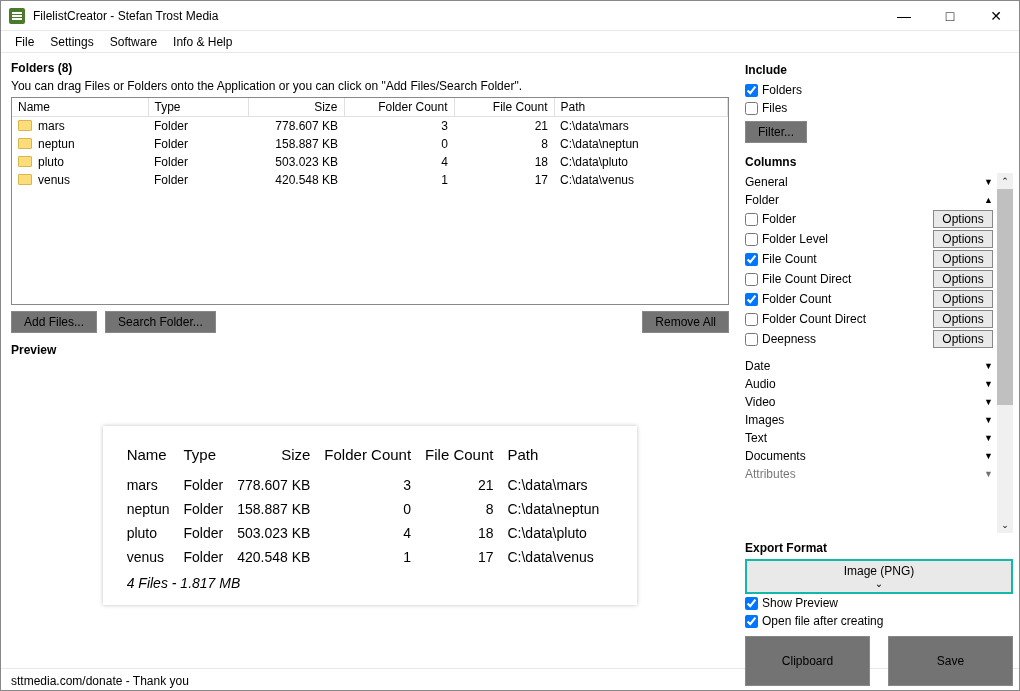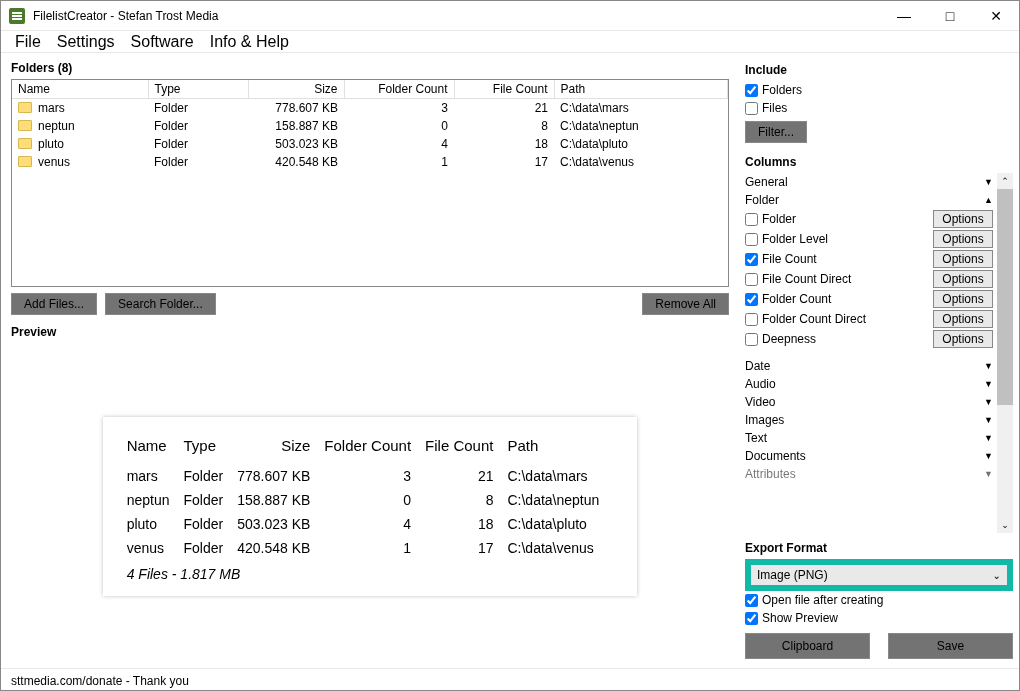--- a/index.html
+++ b/index.html
@@ -8,21 +8,21 @@
 
 .titlebar { display: flex; align-items: center; height: 30px; background: #fff; border-bottom: 1px solid #e8e8e8; }
 .titlebar .app-icon { width: 16px; height: 16px; margin: 0 8px; background: #4a7a2a; border-radius: 2px; display: flex; align-items: center; justify-content: center; }
 .titlebar .app-icon::before { content: ""; width: 10px; height: 2px; background: #fff; box-shadow: 0 -3px 0 #fff, 0 3px 0 #fff; }
 .titlebar .title { flex: 1; font-size: 12px; }
 .titlebar .win-controls { display: flex; }
 .titlebar .win-btn { width: 46px; height: 30px; display: flex; align-items: center; justify-content: center; font-size: 14px; }
 
 
 .menubar { display: flex; height: 22px; align-items: center; padding: 0 6px; border-bottom: 1px solid #e8e8e8; }
-.menubar .menu-item { padding: 2px 8px; font-size: 16px; }
+.menubar .menu-item { padding: 2px 8px; font-size: 12px; }
 
 
 .main { display: flex; height: calc(691px - 30px - 22px - 24px); }
 .left-pane { flex: 1; display: flex; flex-direction: column; padding: 8px 10px 0 10px; }
 .right-pane { width: 280px; display: flex; flex-direction: column; padding: 8px 6px 0 6px; }
 
 
 .folders-header { font-weight: 600; margin-bottom: 4px; }
 .folders-hint { margin-bottom: 4px; }
 .folders-table { border: 1px solid #888; flex: 0 0 208px; overflow: auto; background: #fff; }
@@ -57,24 +57,24 @@
 .col-row .lbl { display: flex; align-items: center; gap: 4px; }
 .opt-btn { border: 1px solid #888; background: #e9e9e9; padding: 1px 3px; font-size: 12px; font-family: inherit; width: 60px; }
 
 .scroll-container { position: relative; flex: 0 0 360px; display: flex; }
 .scroll-inner { flex: 1; padding-right: 4px; }
 .scrollbar { width: 16px; background: #f0f0f0; display: flex; flex-direction: column; align-items: stretch; }
 .scrollbar .thumb { background: #c0c0c0; height: 60%; }
 .scrollbar .arrow { height: 16px; font-size: 9px; line-height: 16px; text-align: center; }
 
 .export-section { margin-top: 6px; }
-.export-select { width: 100%; border: 6px solid #14b8a6; background: #e9e9e9; padding: 3px 6px; font-family: inherit; font-size: 12px; display: flex; justify-content: space-between; align-items: center; }
+.export-select { width: 100%; border: 2px solid #14b8a6; background: #e9e9e9; padding: 3px 6px; font-family: inherit; font-size: 12px; display: flex; justify-content: space-between; align-items: center; flex-direction: column; }
 
 .bottom-buttons { display: flex; gap: 18px; margin-top: 6px; }
-.bottom-buttons .btn { flex: 1; padding: 5px 0; }
+.bottom-buttons .btn { flex: 1; padding: 17px 0; }
 
 .statusbar { height: 24px; display: flex; align-items: center; padding: 6px 10px; border-top: 1px solid #e8e8e8; }
 .spacer { flex: 1; }
 </style>
 </head>
 <body>
 
 <div class="titlebar">
   <span class="app-icon"></span>
   <span class="title">FilelistCreator - Stefan Trost Media</span>
@@ -89,20 +89,21 @@
   <span class="menu-item">File</span>
   <span class="menu-item">Settings</span>
   <span class="menu-item">Software</span>
   <span class="menu-item">Info &amp; Help</span>
 </div>
 
 <div class="main">
 
   <div class="left-pane">
     <div class="folders-header">Folders (8)</div>
+    <div class="folders-hint">You can drag Files or Folders onto the Application or you can click on "Add Files/Search Folder".</div>
 
     <div class="folders-table">
       <table>
         <colgroup>
           <col style="width:136px">
             <col style="width:100px">
             <col style="width:96px">
             <col style="width:110px">
             <col style="width:100px">
             <col>
@@ -330,25 +331,25 @@
     </div>
 
     <div class="export-section">
       <div class="section-title">Export Format</div>
       <div class="export-select">
         <span>Image (PNG)</span>
         <span style="font-size:10px">⌄</span>
       </div>
       <label class="checkbox-row">
         <input type="checkbox" checked="" style="">
-        <span>Open file after creating</span>
+        <span>Show Preview</span>
       </label>
       <label class="checkbox-row">
         <input type="checkbox" checked="" style="">
-        <span>Show Preview</span>
+        <span>Open file after creating</span>
       </label>
       <div class="bottom-buttons">
         <button class="btn">Clipboard</button>
         <button class="btn">Save</button>
       </div>
     </div>
   </div>
 </div>
 
 <div class="statusbar">

